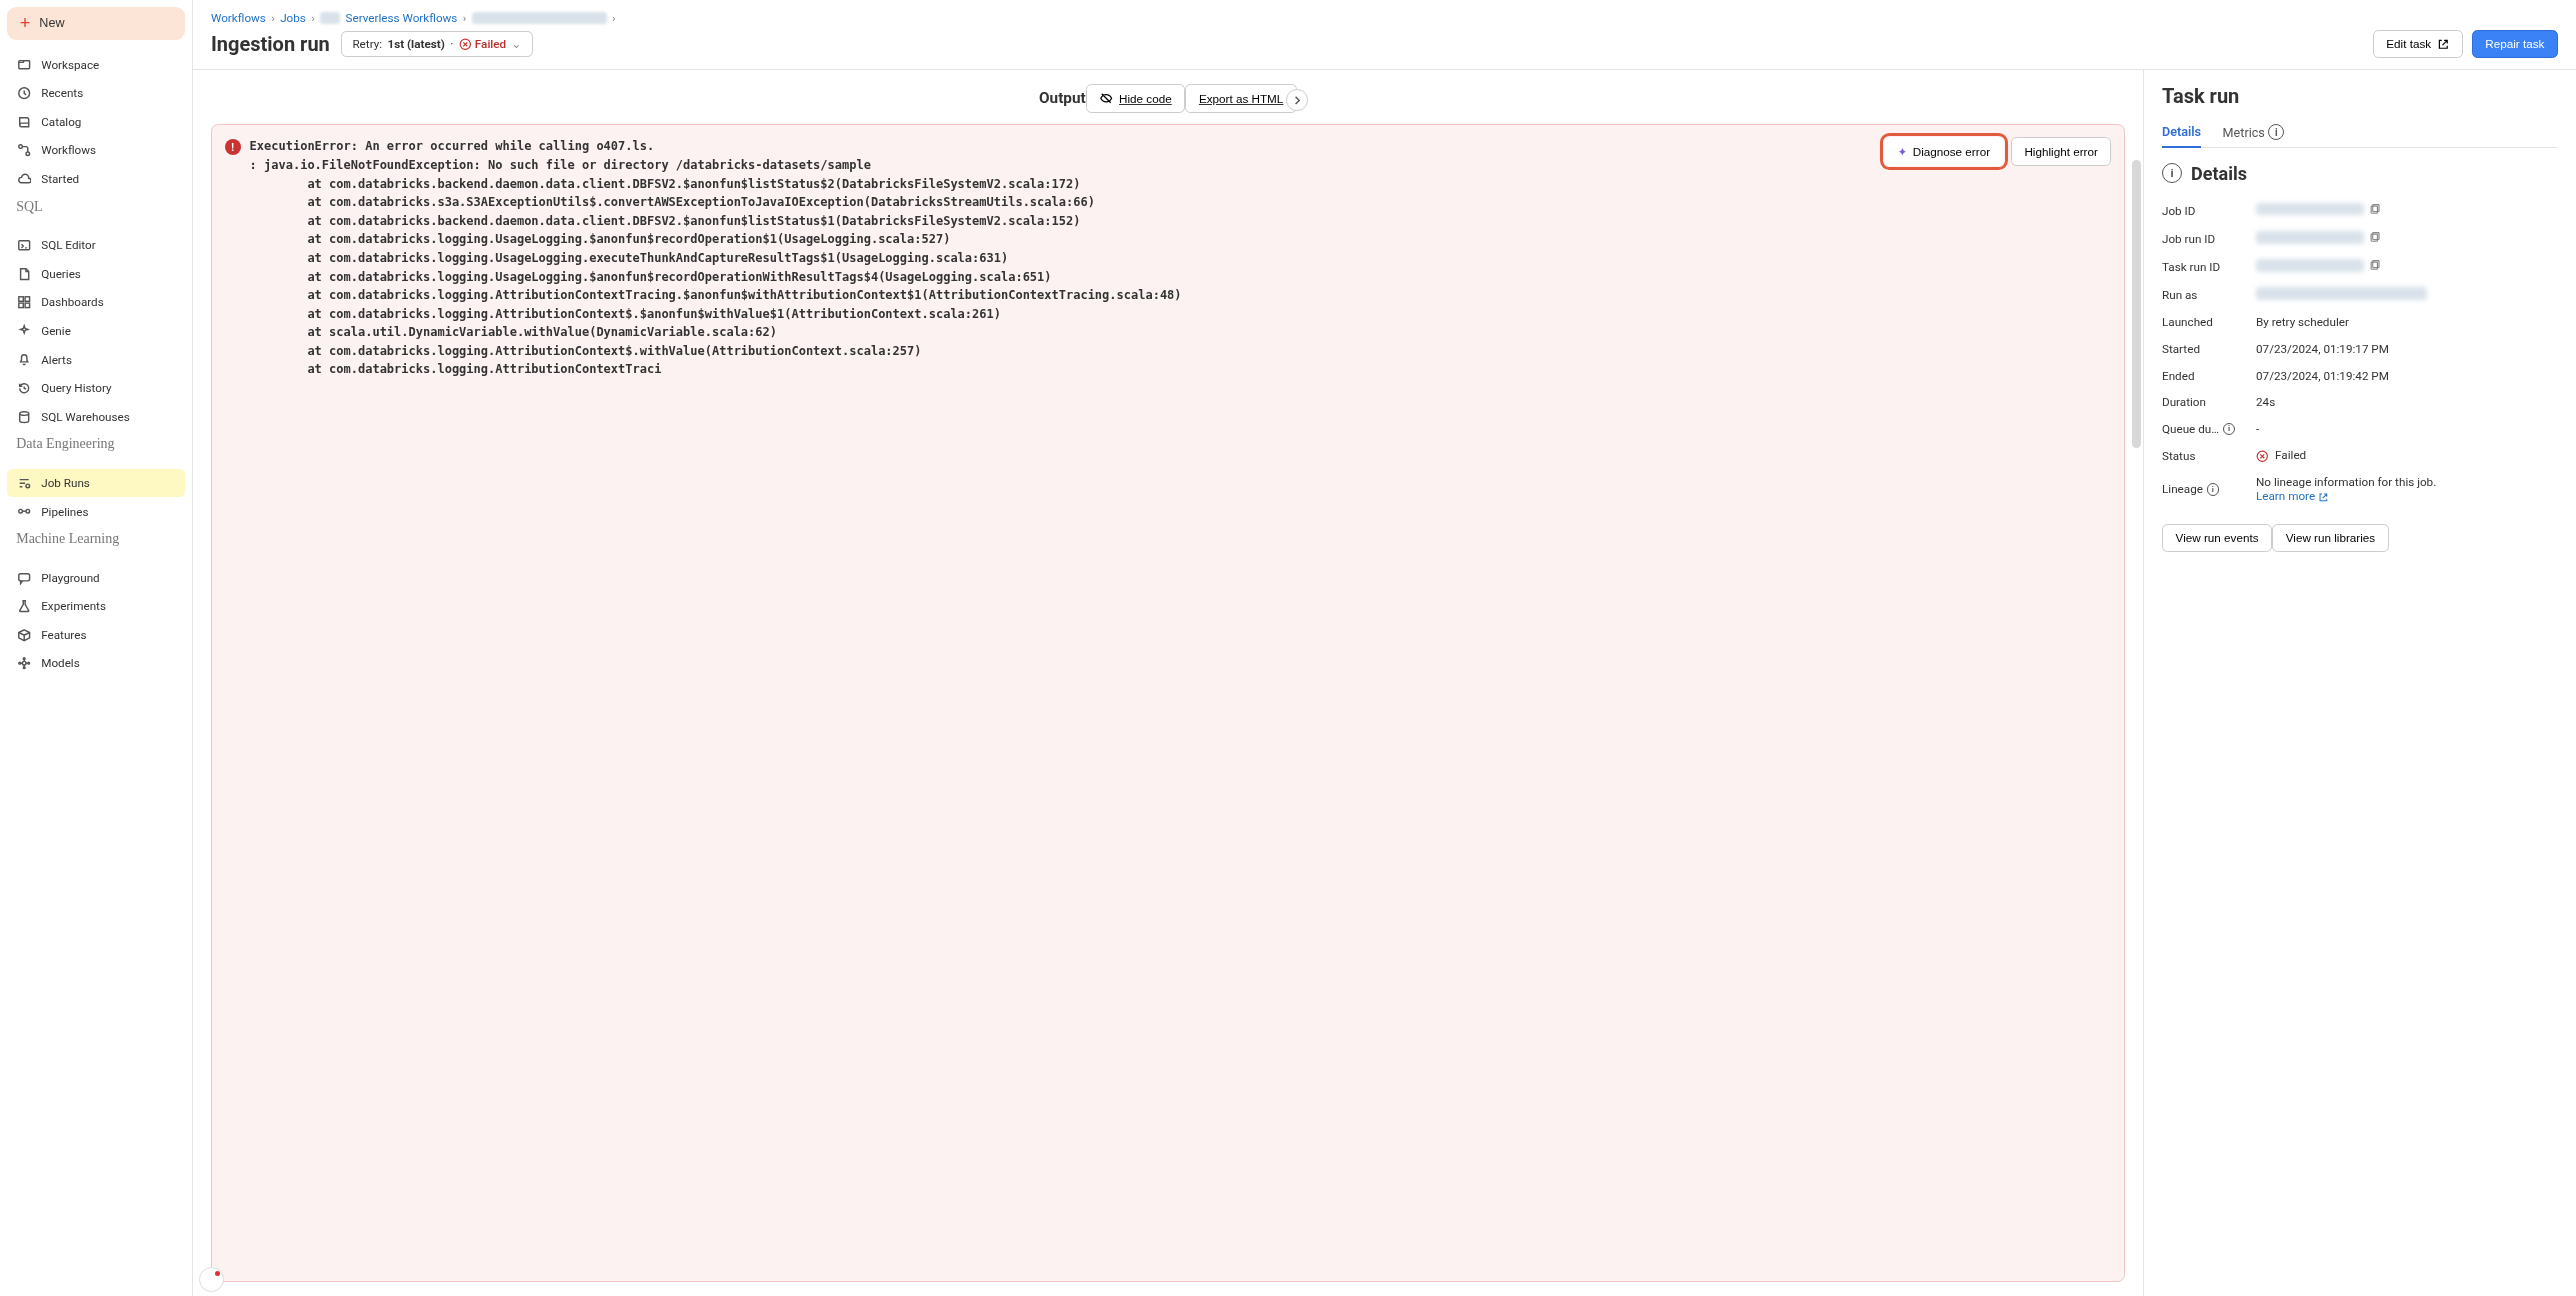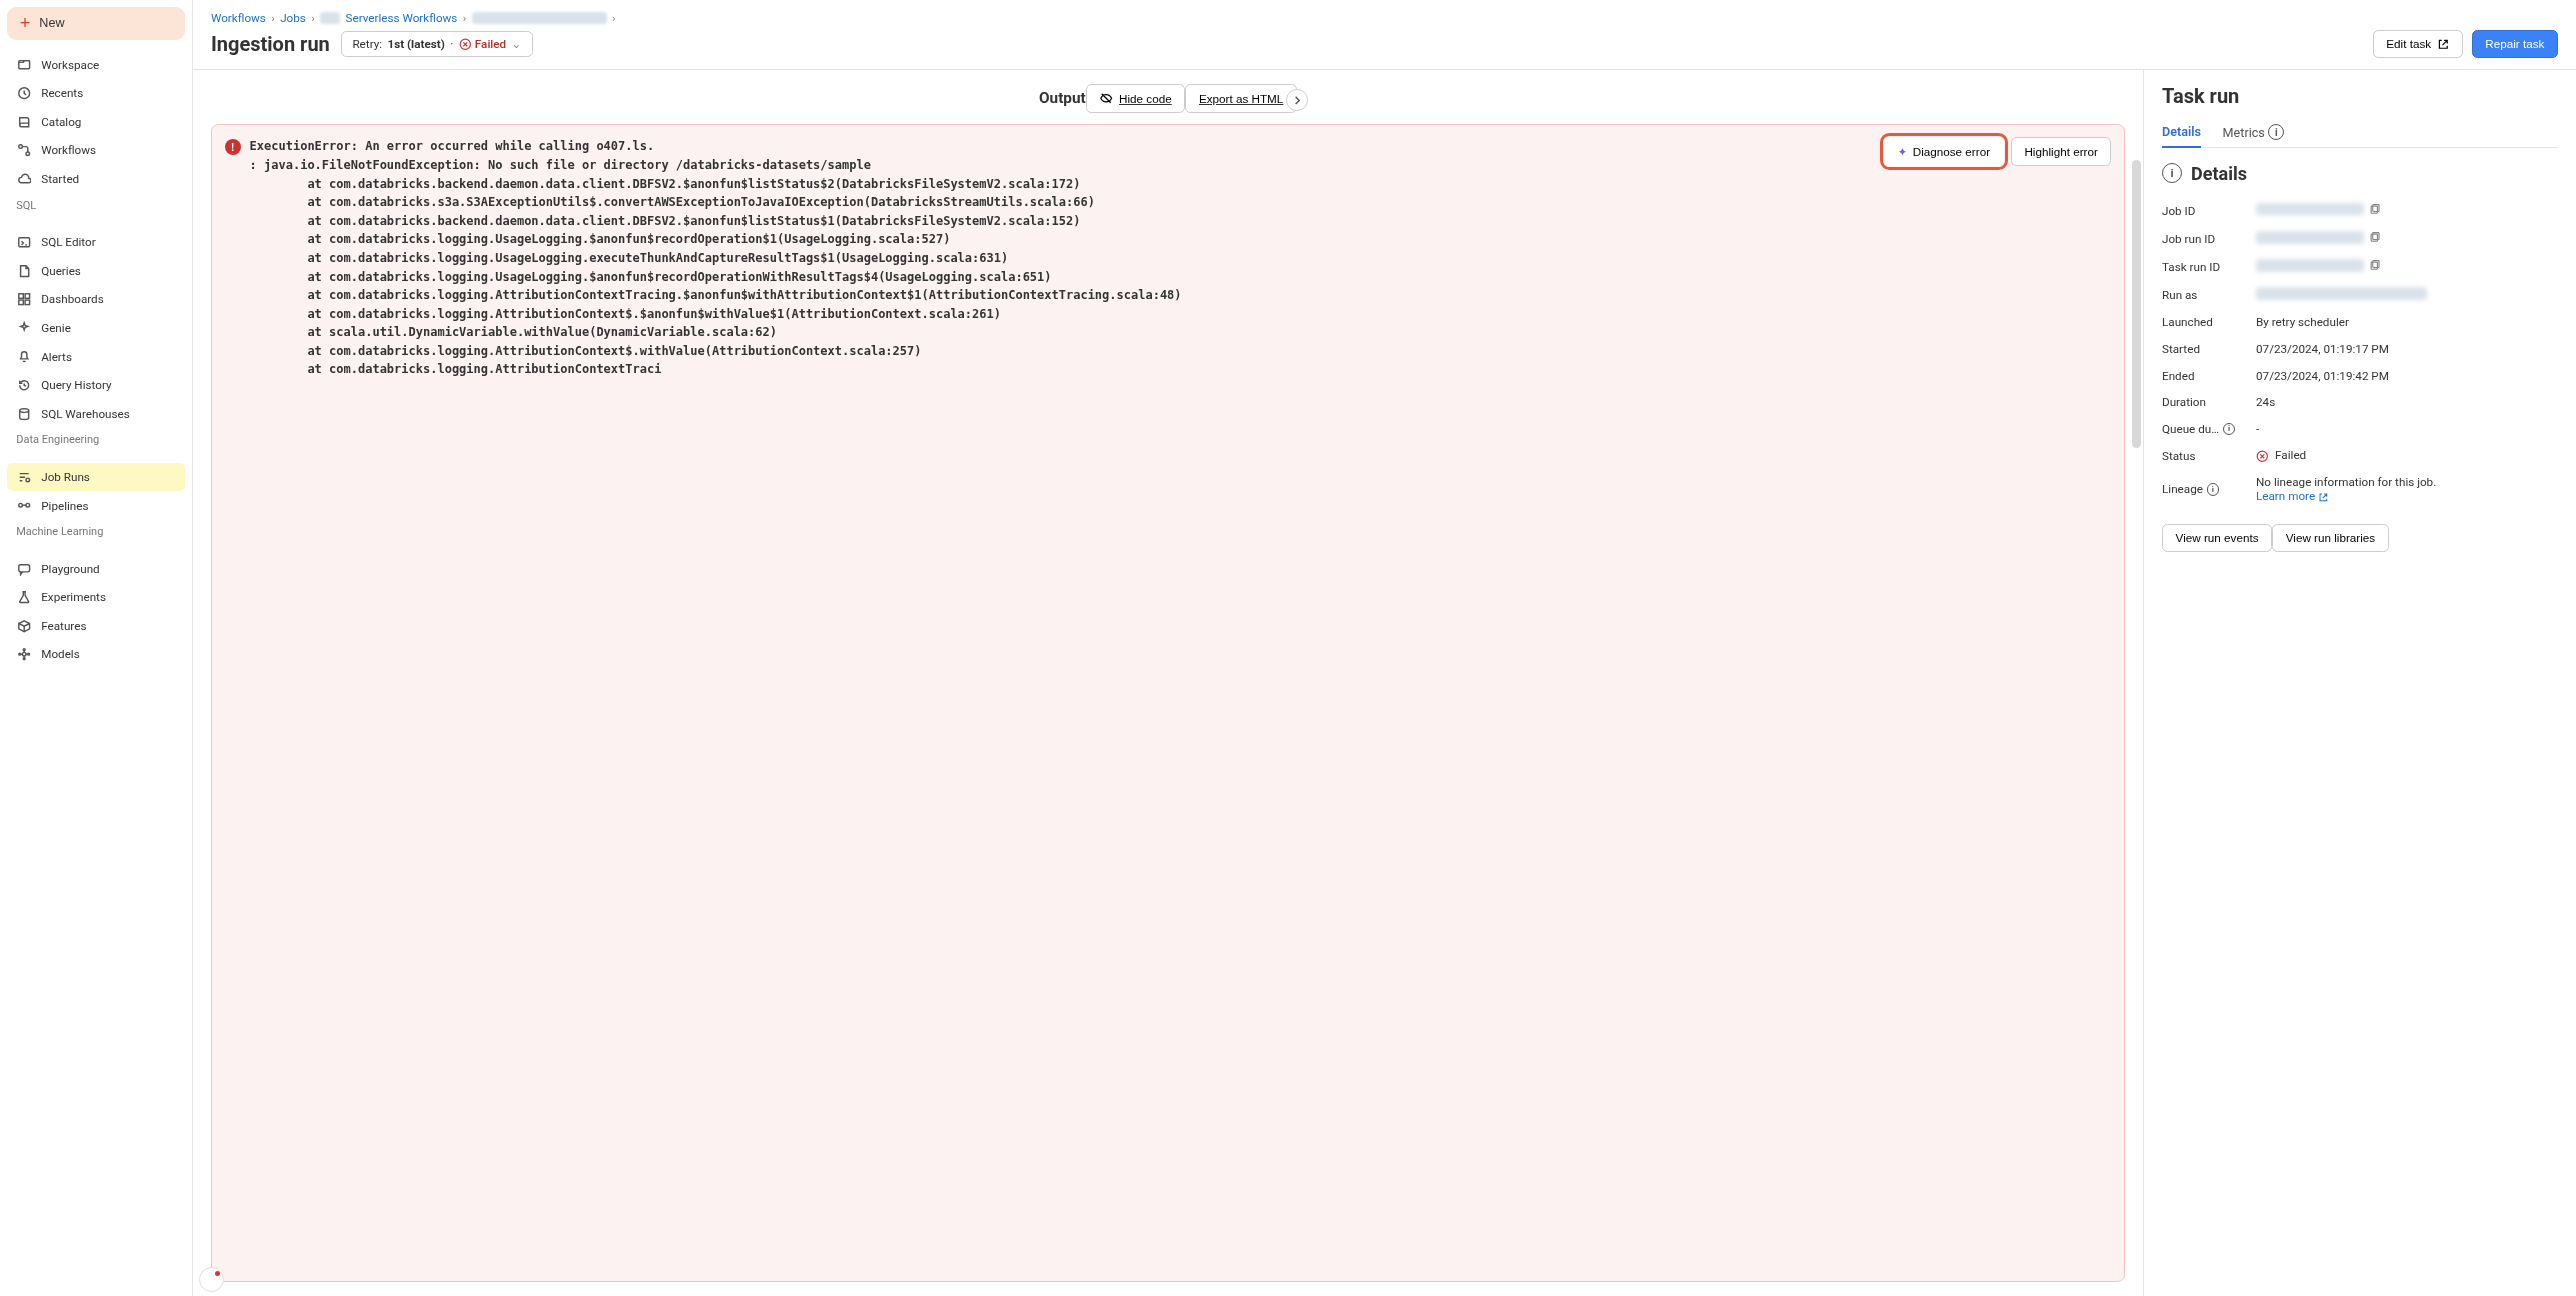--- a/index.html
+++ b/index.html
@@ -4,21 +4,21 @@
 <style>
 * { box-sizing: border-box; margin: 0; padding: 0; }
 body { font-family: -apple-system, BlinkMacSystemFont, "Segoe UI", Roboto, sans-serif; font-size: 11.7px; color: #333; background: #fff; overflow: hidden; }
 .app { display: flex; height: 100vh; }
 
 
 .sidebar { width: 193px; border-right: 0.9px solid #e5e5e5; padding: 7.2px; overflow-y: auto; flex-shrink: 0; }
 .new-btn { display: flex; align-items: center; gap: 9px; background: #fce5d6; border: none; padding: 7.2px 12.6px; border-radius: 9px; width: 100%; font-size: 12.6px; font-weight: 500; cursor: pointer; color: #333; }
 .new-btn .plus { color: #e23c2f; font-size: 18px; line-height: 1; }
 .nav-section { margin-top: 10.8px; }
-.nav-heading { font-size: 11px; color: #777; padding: 5.4px 9px; }
+.nav-heading { font-size: 14px; color: #777; padding: 5.4px 9px; font-family: Liberation Serif, serif; }
 .nav-item { display: flex; align-items: center; gap: 9px; padding: 6.3px 9px; border-radius: 5.4px; cursor: pointer; font-size: 11.7px; color: #333; }
 .nav-item.active { background: #fef9c3; }
 .nav-icon { width: 16px; height: 16px; display: flex; align-items: center; justify-content: center; color: #555; flex-shrink:0; }
 .nav-icon svg { width: 14.4px; height: 14.4px; stroke: currentColor; fill: none; stroke-width: 1.6; }
 
 
 .main { flex: 1; display: flex; flex-direction: column; overflow: hidden; }
 .topbar { padding: 10.8px 18px; border-bottom: 0.9px solid #e5e5e5; }
 .breadcrumb { display: flex; align-items: center; gap: 5.4px; font-size: 11.7px; color: #2272c4; flex-wrap: wrap; }
 .breadcrumb a { color: #2272c4; text-decoration: none; cursor: pointer; }

